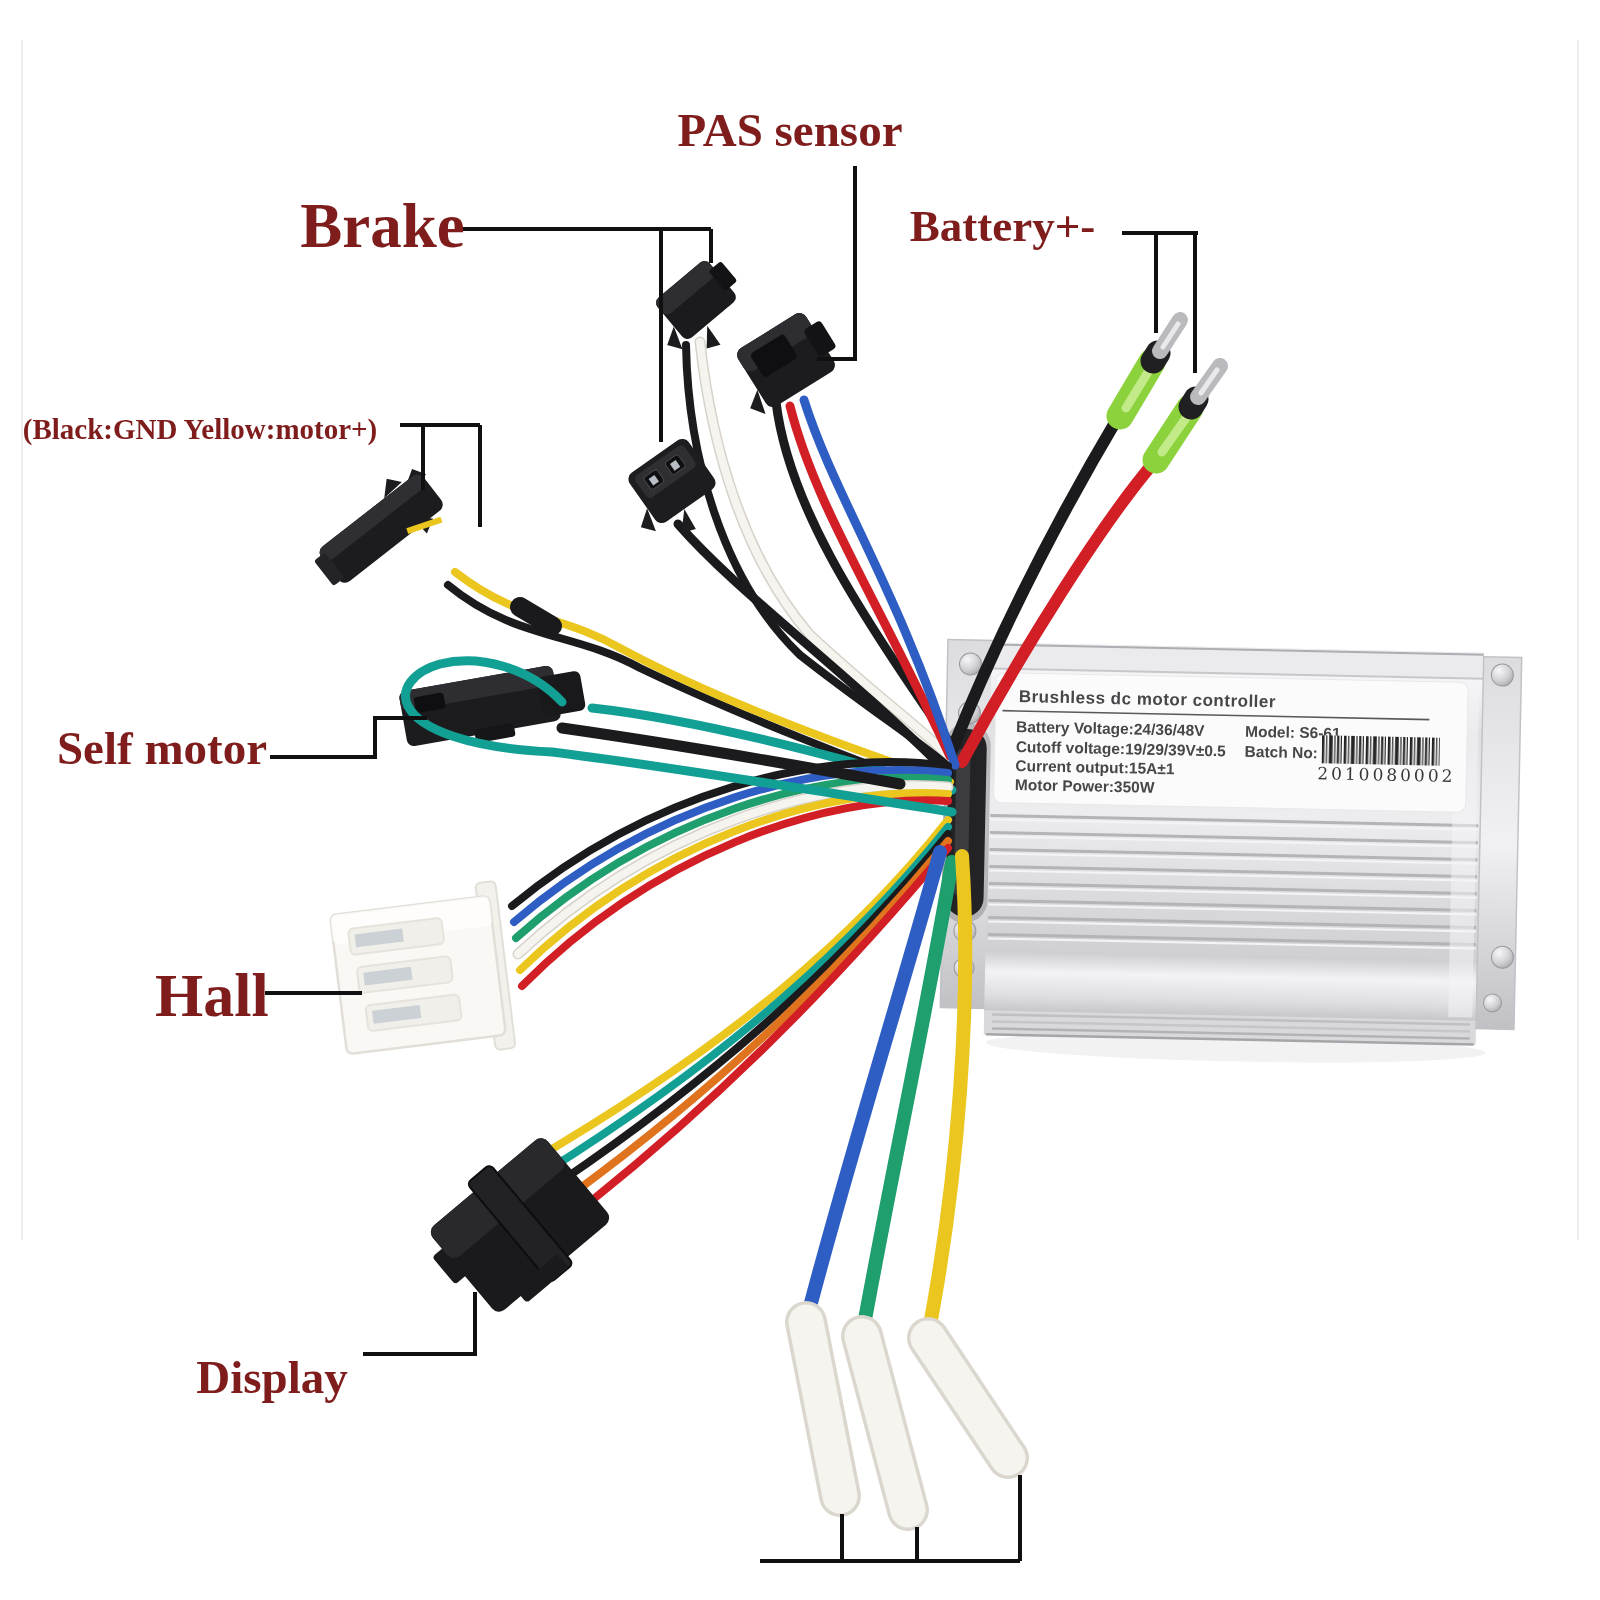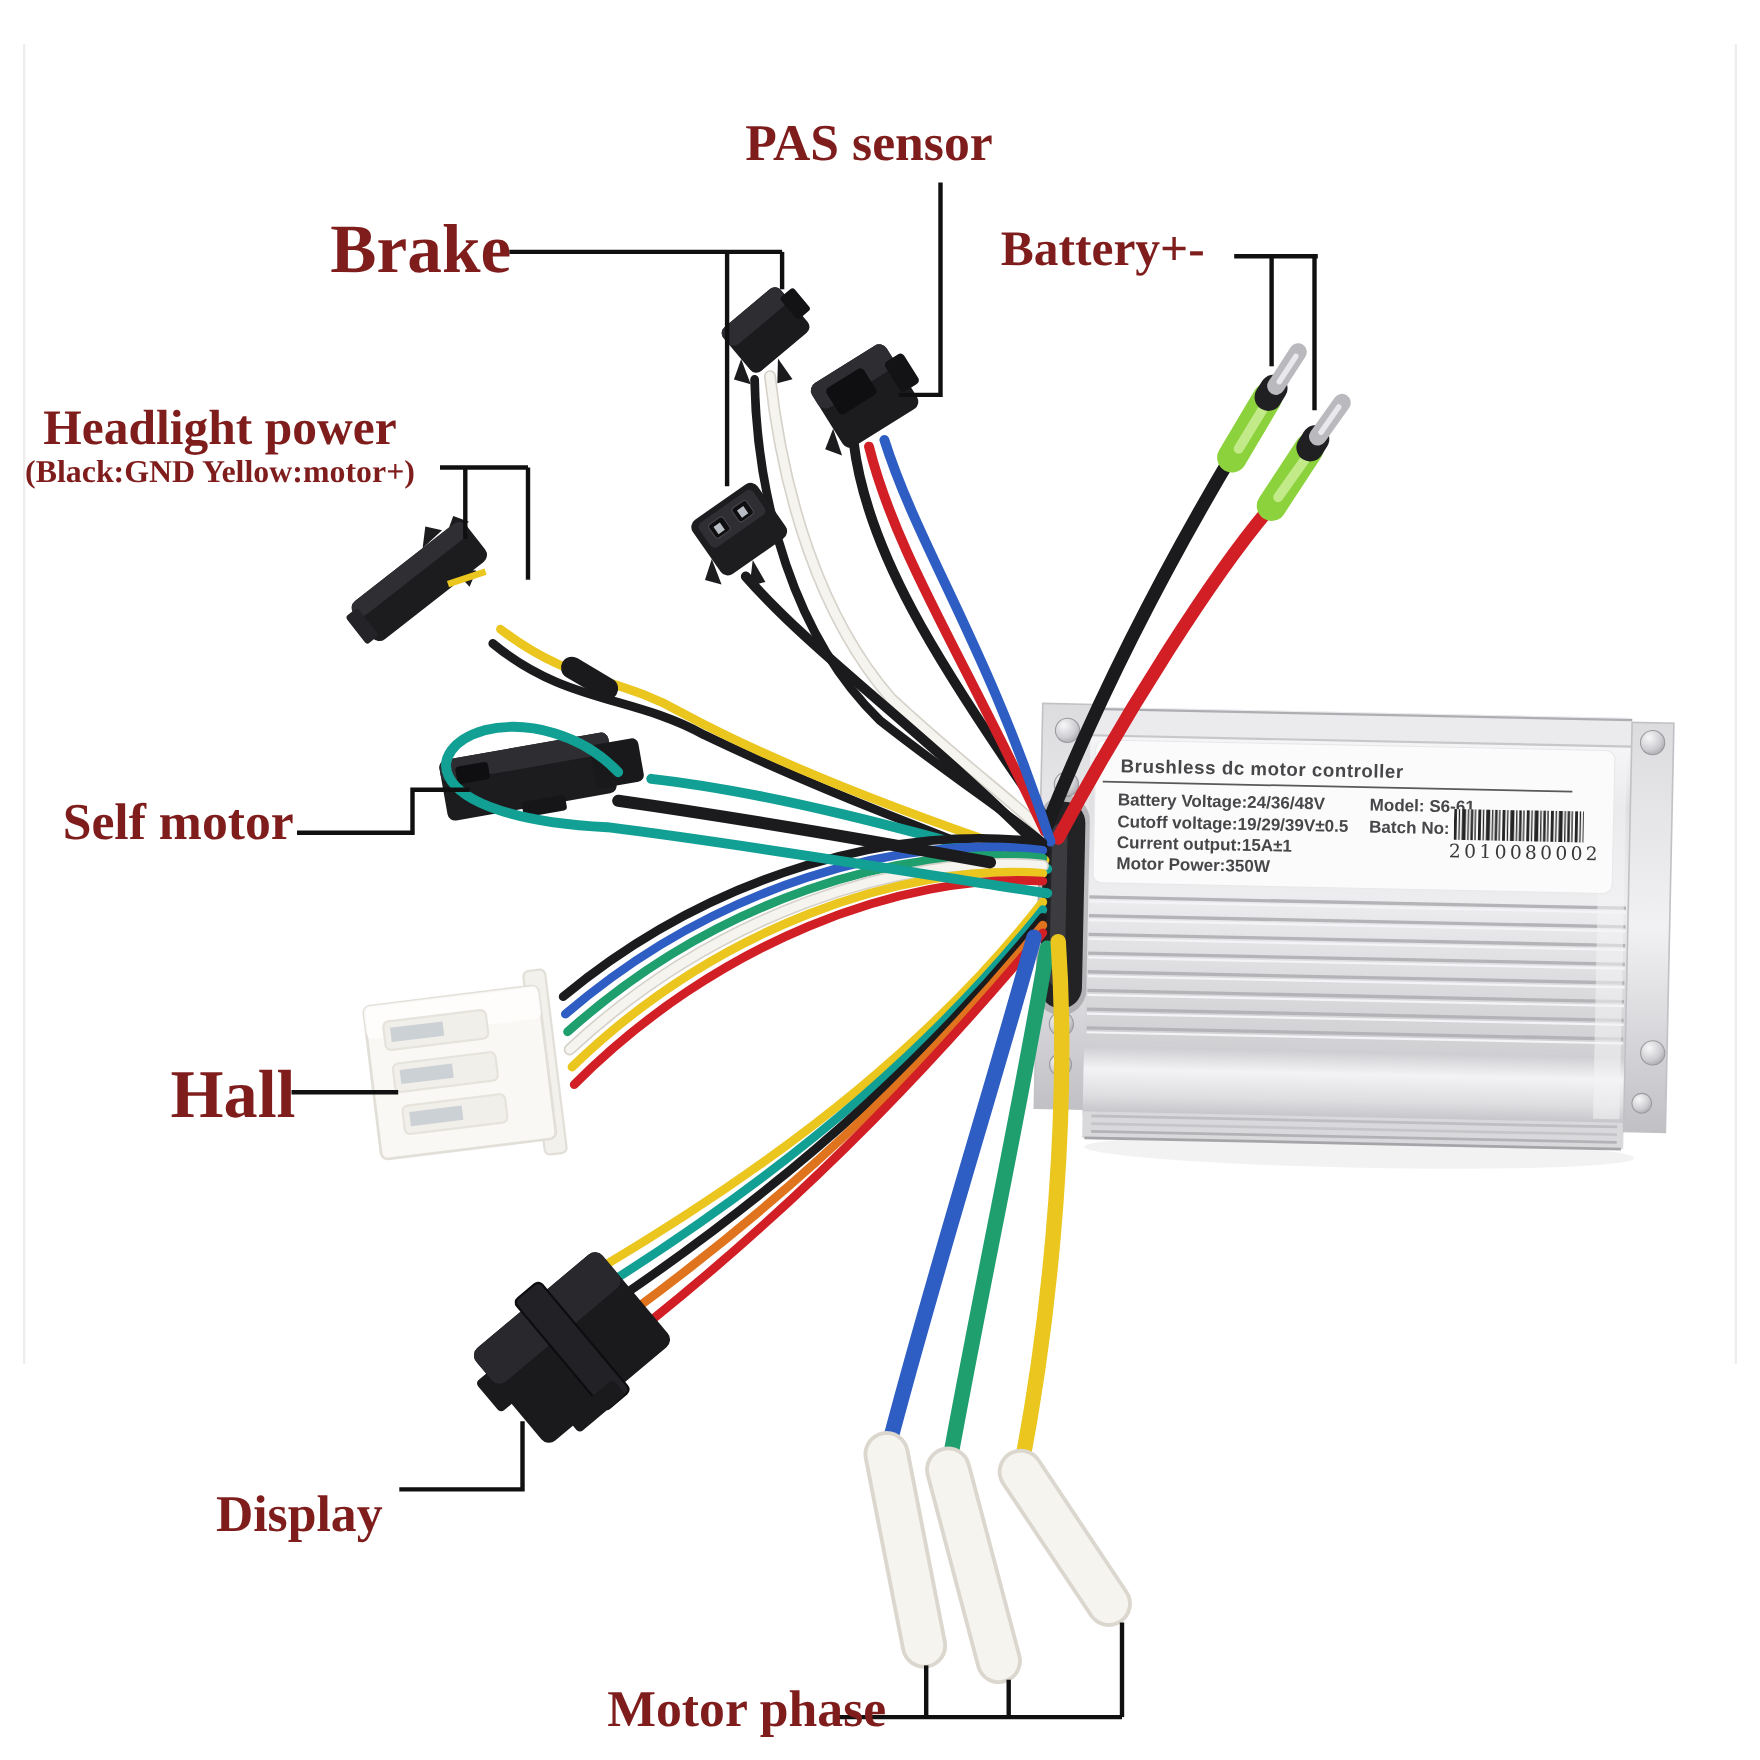--- a/index.html
+++ b/index.html
@@ -290,19 +290,17 @@
     <path d="M 760,1561 L 1020,1561" stroke="#101010"></path>
     <path d="M 842,1561 L 842,1514" stroke="#101010"></path>
     <path d="M 917,1561 L 917,1527" stroke="#101010"></path>
     <path d="M 1020,1561 L 1020,1475" stroke="#101010"></path>
   </g>
 </svg>
 
   <div class="lbl lbl-pas">PAS sensor</div>
   <div class="lbl lbl-brake">Brake</div>
   <div class="lbl lbl-battery">Battery+-</div>
-  <div class="lbl lbl-hl">Headlight power</div>
   <div class="lbl lbl-hl-sub">(Black:GND Yellow:motor+)</div>
   <div class="lbl lbl-self">Self motor</div>
   <div class="lbl lbl-hall">Hall</div>
   <div class="lbl lbl-display">Display</div>
-  <div class="lbl lbl-motor">Motor phase</div>
 </div>
 
 </body></html>

